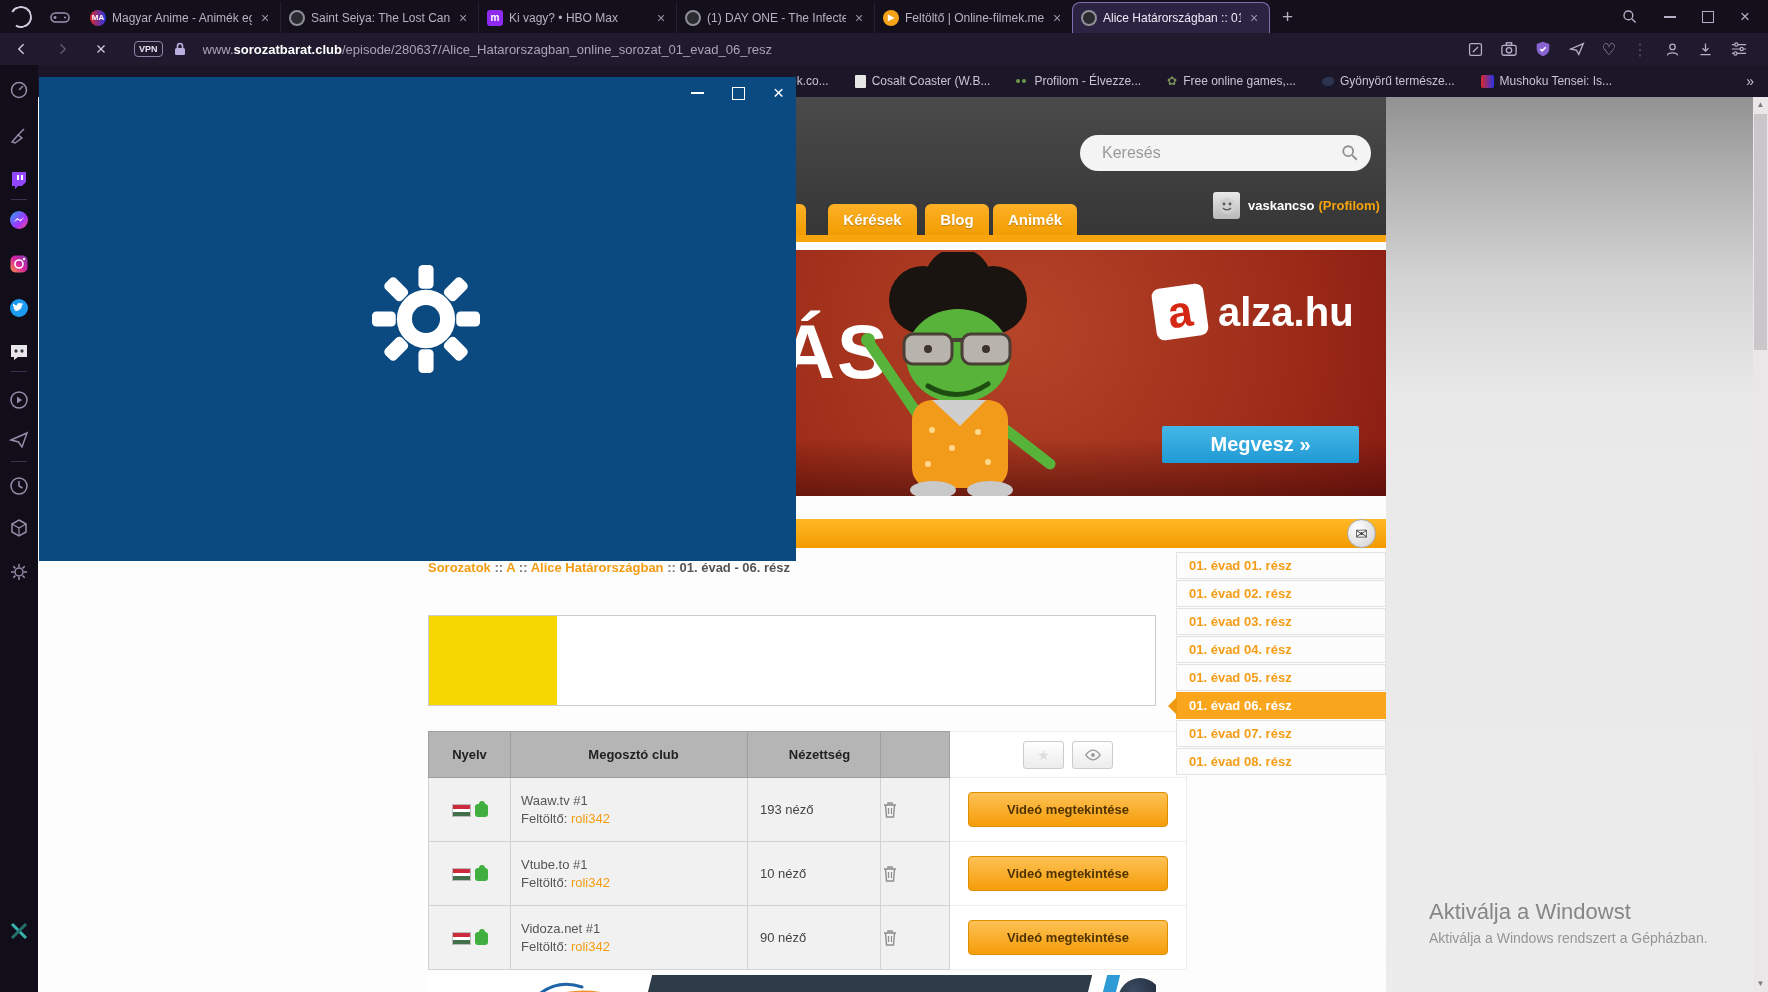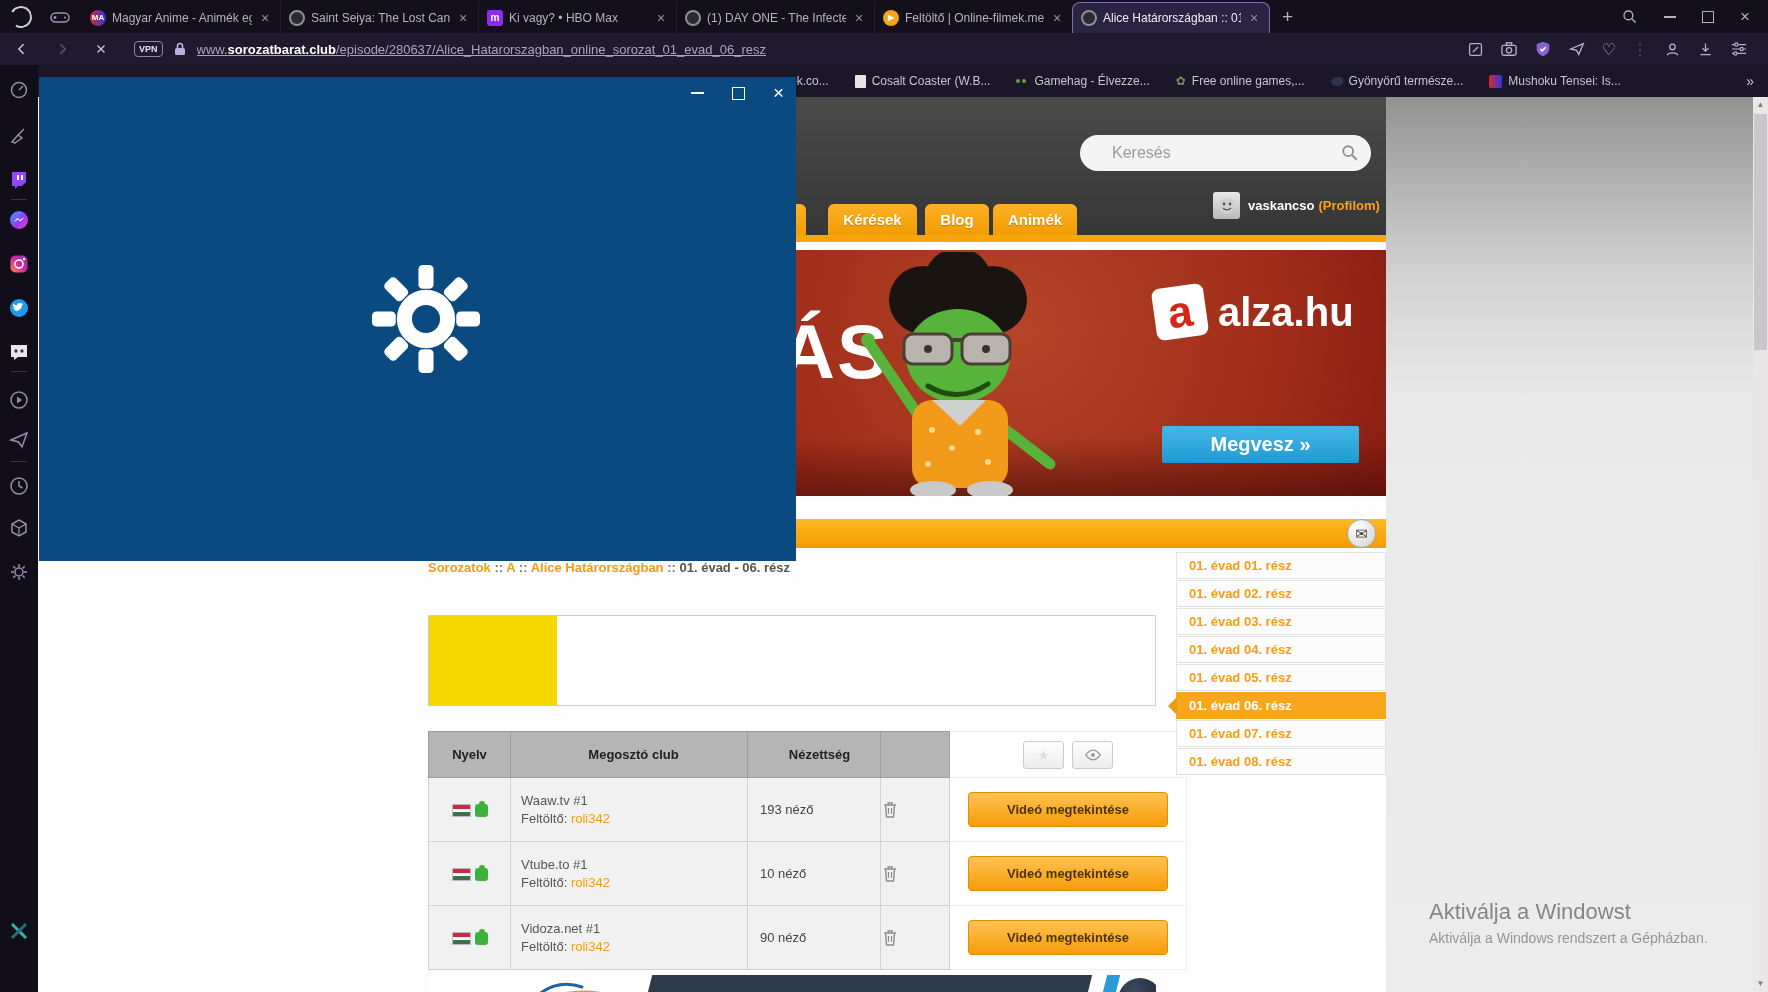--- a/index.html
+++ b/index.html
@@ -21,21 +21,21 @@
   .fav-hbo{background:#8f2bf0;border-radius:3px;font-size:10px;}
   .fav-play{background:#f5a318;border-radius:50%;color:#fff;font-size:8px;}
   .newtab{color:#b6b0c2;font-size:19px;margin-left:12px;}
   .tabbar-right{position:absolute;right:0;top:0;height:33px;display:flex;align-items:center;gap:26px;padding-right:18px;color:#b5aec6;}
   .winbtn-min{width:12px;height:2px;background:#b5aec6;}
   .winbtn-max{width:10px;height:10px;border:1.5px solid #b5aec6;}
   .winbtn-close{font-size:17px;line-height:17px;color:#b5aec6;}
   #toolbar{position:absolute;left:0;top:33px;width:1768px;height:32px;background:#201a2e;display:flex;align-items:center;color:#b5aec6;}
   #toolbar .nav{margin-left:14px;margin-right:10px;}
   .vpn-badge{border:1px solid #8d85a6;border-radius:4px;color:#e6e2f0;font-size:9px;font-weight:bold;padding:2px 4px;margin:0 10px 0 16px;}
-  .urlbox{font-size:13px;color:#aaa3bb;white-space:nowrap;overflow:hidden;flex:1;margin-left:10px;text-decoration:underline;}
+  .urlbox{font-size:13px;color:#aaa3bb;white-space:nowrap;overflow:hidden;flex:1;margin-left:16px;}
   .urlbox .domain{color:#fff;font-weight:bold;}
   .toolbar-right{display:flex;align-items:center;gap:16px;padding-right:20px;color:#b5aec6;}
   .shield{color:#fff;}
   #bookmarks{position:absolute;left:0;top:65px;width:1768px;height:32px;background:#1b1628;display:flex;align-items:center;color:#c9c4d4;font-size:12px;}
   .bm{display:flex;align-items:center;gap:6px;margin-right:26px;white-space:nowrap;}
   .bm-ico-page{width:11px;height:13px;background:#e6e6e6;border-radius:1px;}
   .bm-ico-dots{width:12px;height:12px;display:flex;align-items:center;gap:2px;}
   .bm-ico-dots i{width:4px;height:4px;border-radius:50%;background:#6f9a4c;}
   .bm-ico-flower{color:#7a8f5a;font-size:12px;}
   .bm-ico-bird{width:12px;height:9px;background:#2d3450;border-radius:60% 40% 50% 50%;}
@@ -44,21 +44,21 @@
   
   #sidebar{position:absolute;left:0;top:65px;width:38px;height:927px;background:#110e19;z-index:5;}
   .sico{position:absolute;left:8px;width:22px;height:22px;color:#968dab;}
   .sdiv{position:absolute;left:11px;width:16px;height:1px;background:#3a3350;}
   
   #page{position:absolute;left:38px;top:97px;width:1715px;height:895px;background:#fdfdfd;}
   #page-right{position:absolute;left:1348px;top:0;width:367px;height:895px;
      background:linear-gradient(180deg,#929292 0px,#adadad 70px,#d3d3d3 180px,#e9e9e9 300px,#ececec 100%);}
   #site-header{position:absolute;left:390px;top:0;width:958px;height:138px;background:linear-gradient(180deg,#4a4a4a,#363636);}
   .search-pill{position:absolute;left:652px;top:38px;width:291px;height:36px;background:#f4f4f4;border-radius:18px;display:flex;align-items:center;}
-  .search-pill input{border:none;outline:none;background:transparent;font-size:16px;color:#666;margin-left:30px;flex:1;font-family:"Liberation Sans",sans-serif;}
+  .search-pill input{border:none;outline:none;background:transparent;font-size:16px;color:#666;margin-left:20px;flex:1;font-family:"Liberation Sans",sans-serif;}
   .search-pill input::placeholder{color:#9a9a9a;}
   .mag{margin-right:12px;color:#8f8f8f;}
   .hdr-user{position:absolute;left:785px;top:95px;display:flex;align-items:center;}
   .avatar{width:27px;height:27px;background:linear-gradient(180deg,#e9e9e9,#b9b9b9);border-radius:3px;display:flex;align-items:center;justify-content:center;}
   .uname{margin-left:8px;font-size:13px;font-weight:bold;color:#fff;}
   .uprof{margin-left:4px;font-size:13px;font-weight:bold;color:#f7a40d;}
   .ntabs{position:absolute;left:0;bottom:0;width:100%;height:31px;}
   .ntab{position:absolute;bottom:0;height:31px;border-radius:6px 6px 0 0;
         background:linear-gradient(180deg,#fcb126,#f29d02);color:#fff;font-size:15px;font-weight:bold;
         display:flex;align-items:center;justify-content:center;text-shadow:0 1px 1px rgba(120,70,0,.45);}
@@ -277,21 +277,21 @@
     </div>
     <div class="bm">
       <span class="bm-ico-page"></span>
       <span>Cosalt Coaster (W.B...</span>
     </div>
     <div class="bm">
       <span class="bm-ico-dots">
           <i></i>
           <i></i>
         </span>
-      <span>Gamehag - Élvezze...</span>
+      <span>Profilom - Élvezze...</span>
     </div>
     <div class="bm">
       <span class="bm-ico-flower">✿</span>
       <span>Free online games,...</span>
     </div>
     <div class="bm">
       <span class="bm-ico-bird"></span>
       <span>Gyönyörű természe...</span>
     </div>
     <div class="bm">

